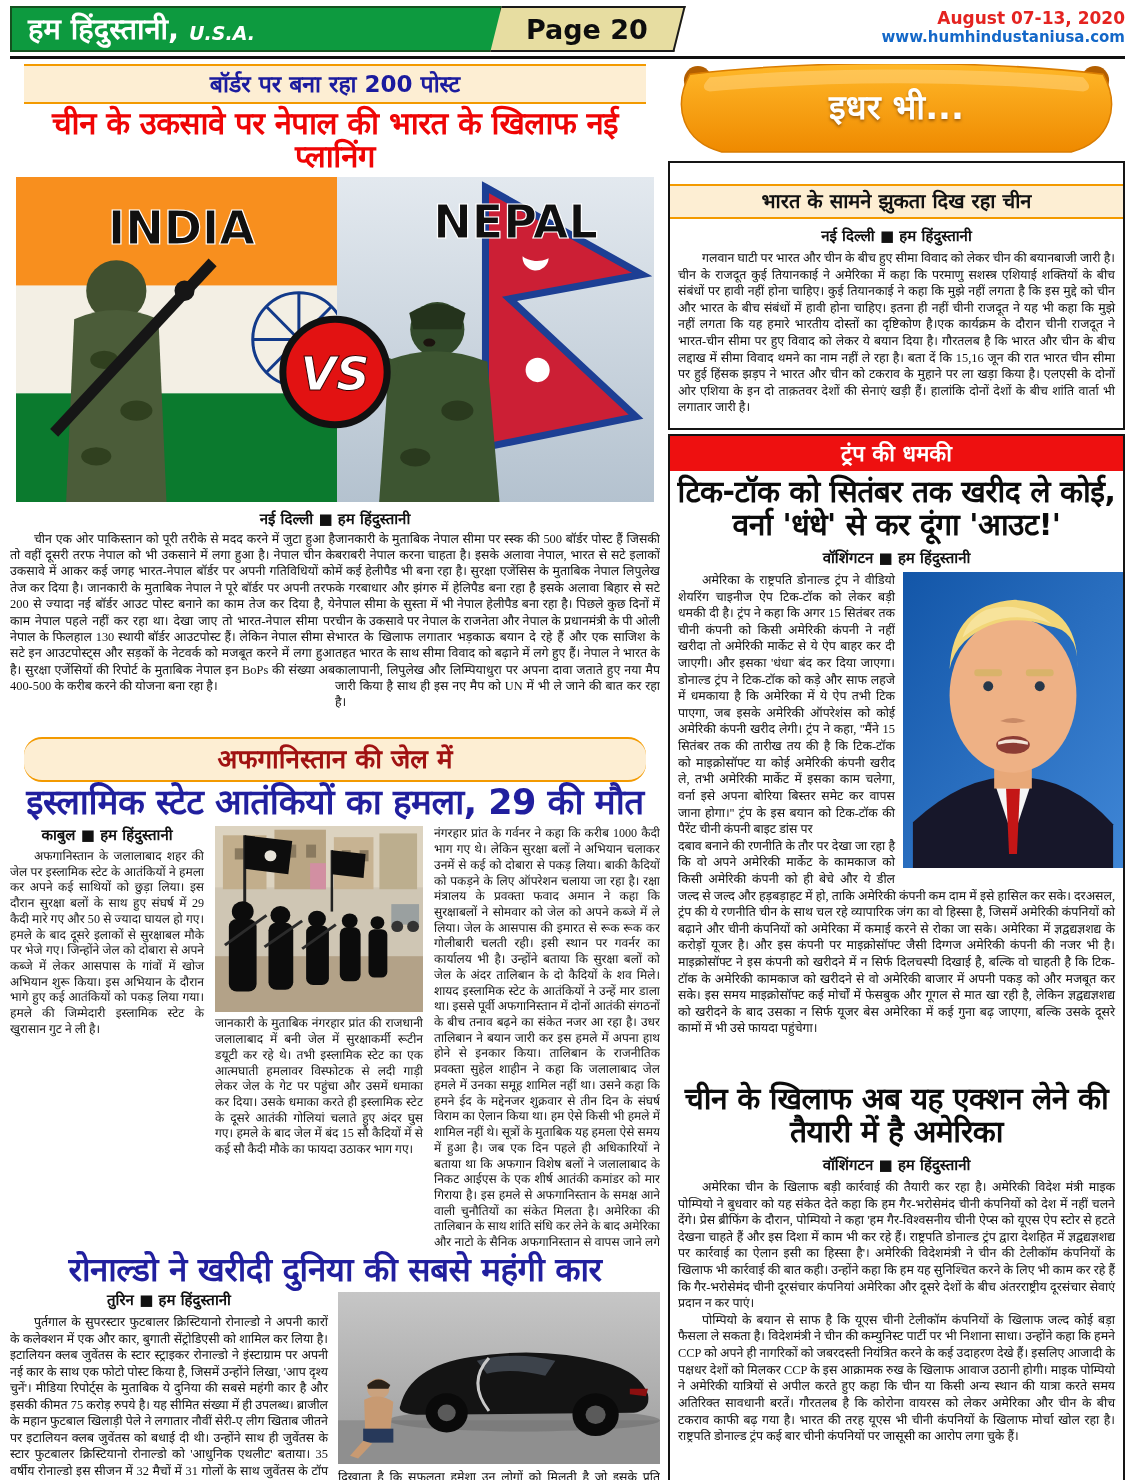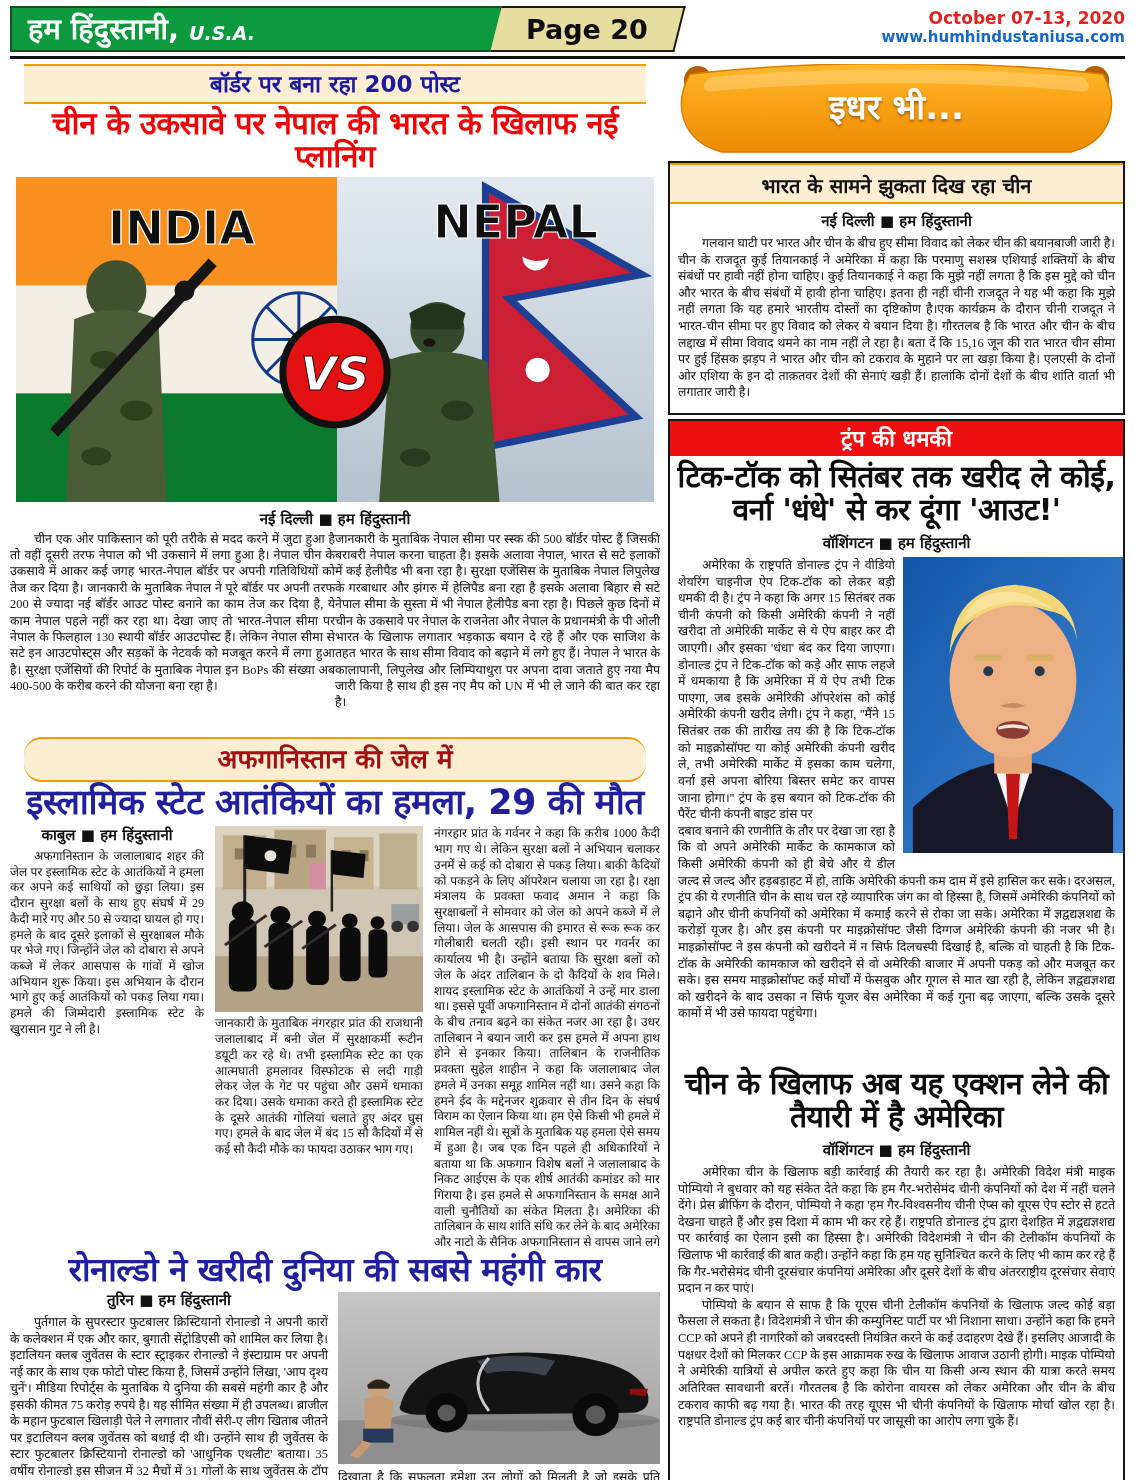--- a/index.html
+++ b/index.html
@@ -34,21 +34,21 @@
   .col-left { width:650px; }
   .col-right { width:457px; }
 
   
   .kbar {
     background:#fdeed3; border-top:2px solid #f39a00; border-bottom:2px solid #f39a00;
     text-align:center; font-weight:bold;
   }
   .kicker-nepal { margin:2px 14px 0; padding:1px 0 3px; font-size:23px; color:#1b1b9e; }
   .kicker-afghan { margin:8px 14px 0; padding:1px 0 4px; font-size:26px; color:#a01212;border-radius:18px; }
-  .kicker-right { font-size:20px; color:#111; padding:7px 0 3px; }
+  .kicker-right { font-size:20px; color:#111; padding:1px 0 3px;margin-top:21px; }
 
   .headline-red { font-weight:bold; font-size:31px; color:#ef0505; text-align:center; line-height:1.06; margin:3px 0 4px; letter-spacing:-0.5px; }
   .headline-blue { font-weight:bold; color:#211f9e; text-align:center; line-height:1.02; letter-spacing:-0.5px; }
   .headline-afghan { font-size:35px; margin:3px 0 6px; }
   .headline-ron { font-size:33px; margin:7px 0 2px; }
   .headline-blk { font-weight:bold; font-size:30px; color:#0c0c0c; text-align:center; line-height:1.1; padding:4px 4px 0; letter-spacing:-0.5px; }
 
   .byline { font-family:"DejaVu Sans","Liberation Sans",sans-serif; font-weight:bold; font-size:15px; text-align:center; margin:6px 0 3px; }
 
   .jtext { text-align:justify; }
@@ -99,21 +99,21 @@
   <header class="masthead">
     <div class="mast-row">
       <div class="brand-box sans">
         <span class="brand">हम हिंदुस्तानी,</span>
         <span class="brand-usa">U.S.A.</span>
       </div>
       <div class="page-tab sans">
         <span>Page 20</span>
       </div>
       <div class="issue sans">
-        <div class="date">October 07-13, 2020</div>
+        <div class="date">August 07-13, 2020</div>
         <a href="#" class="website">www.humhindustaniusa.com</a>
       </div>
     </div>
     <div class="head-rule"></div>
   </header>
 
   <div class="content">
 
     <div class="col-left">
 

